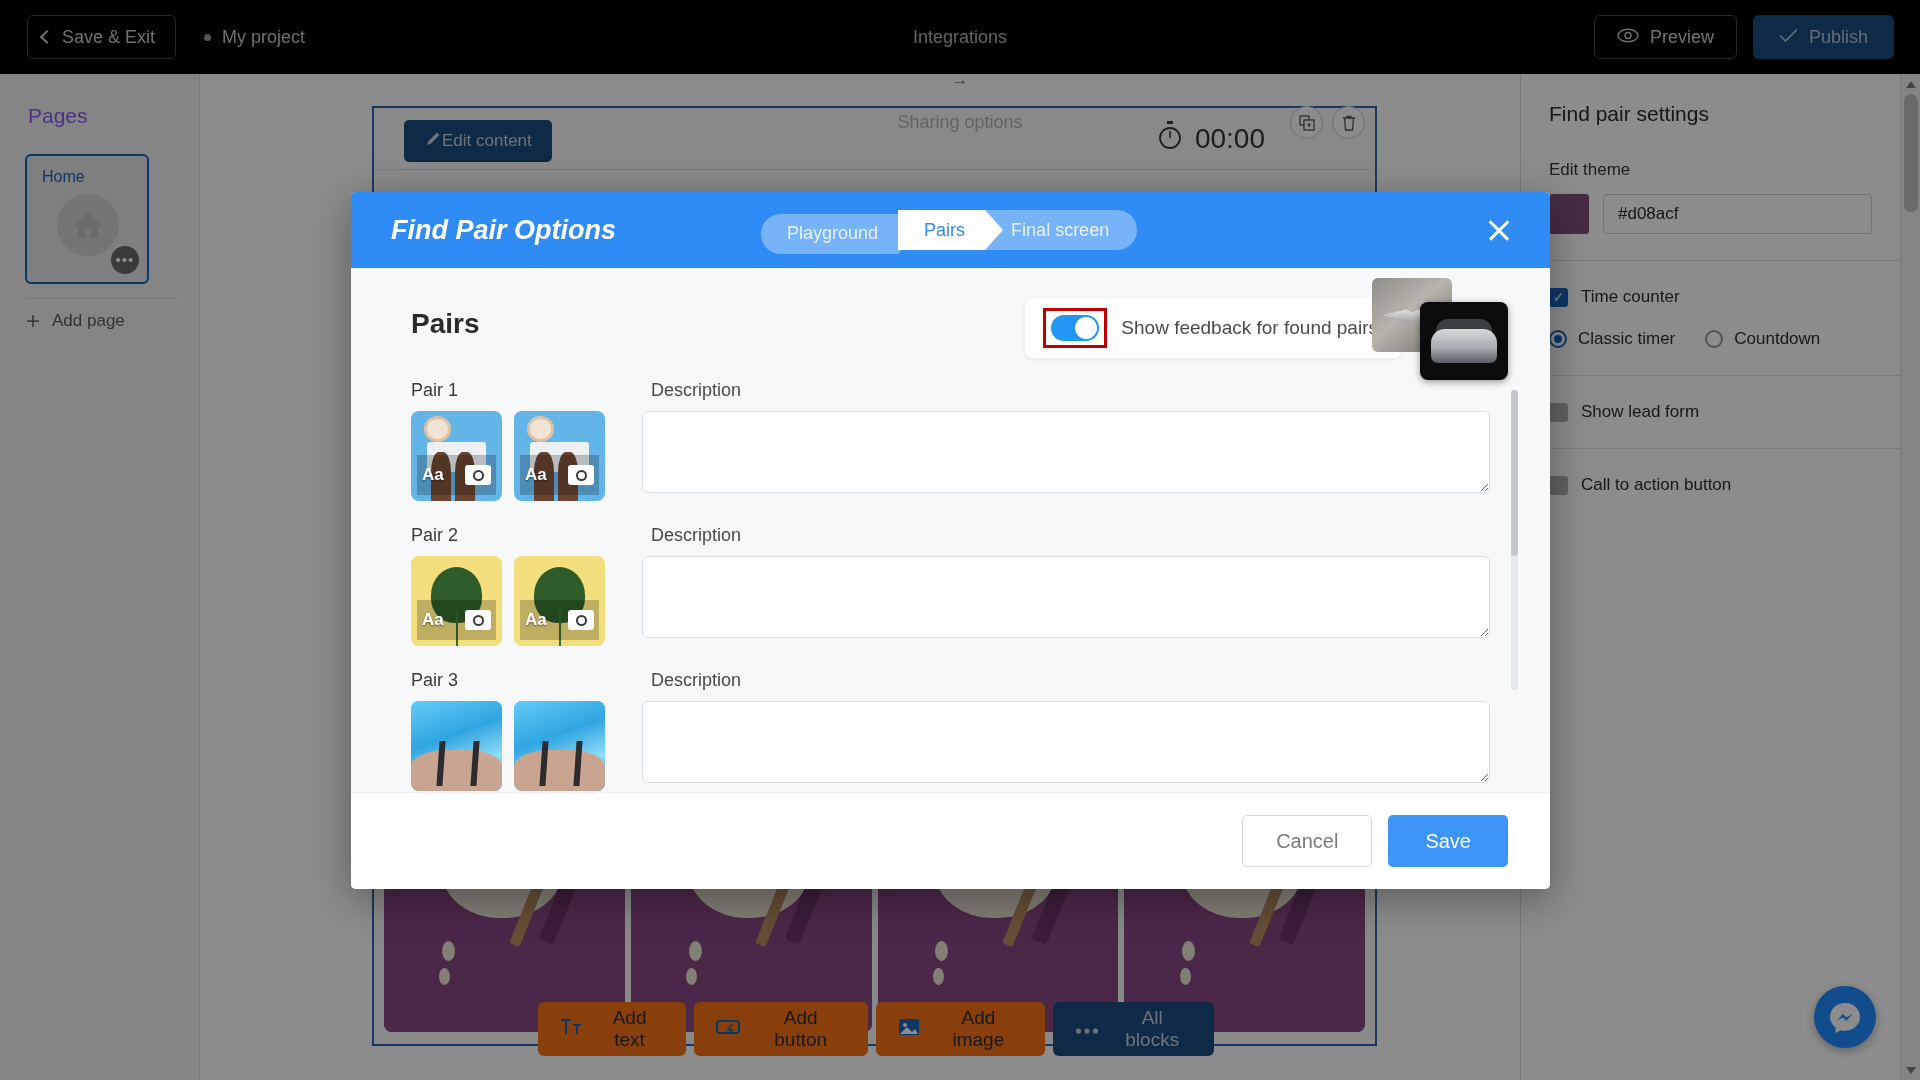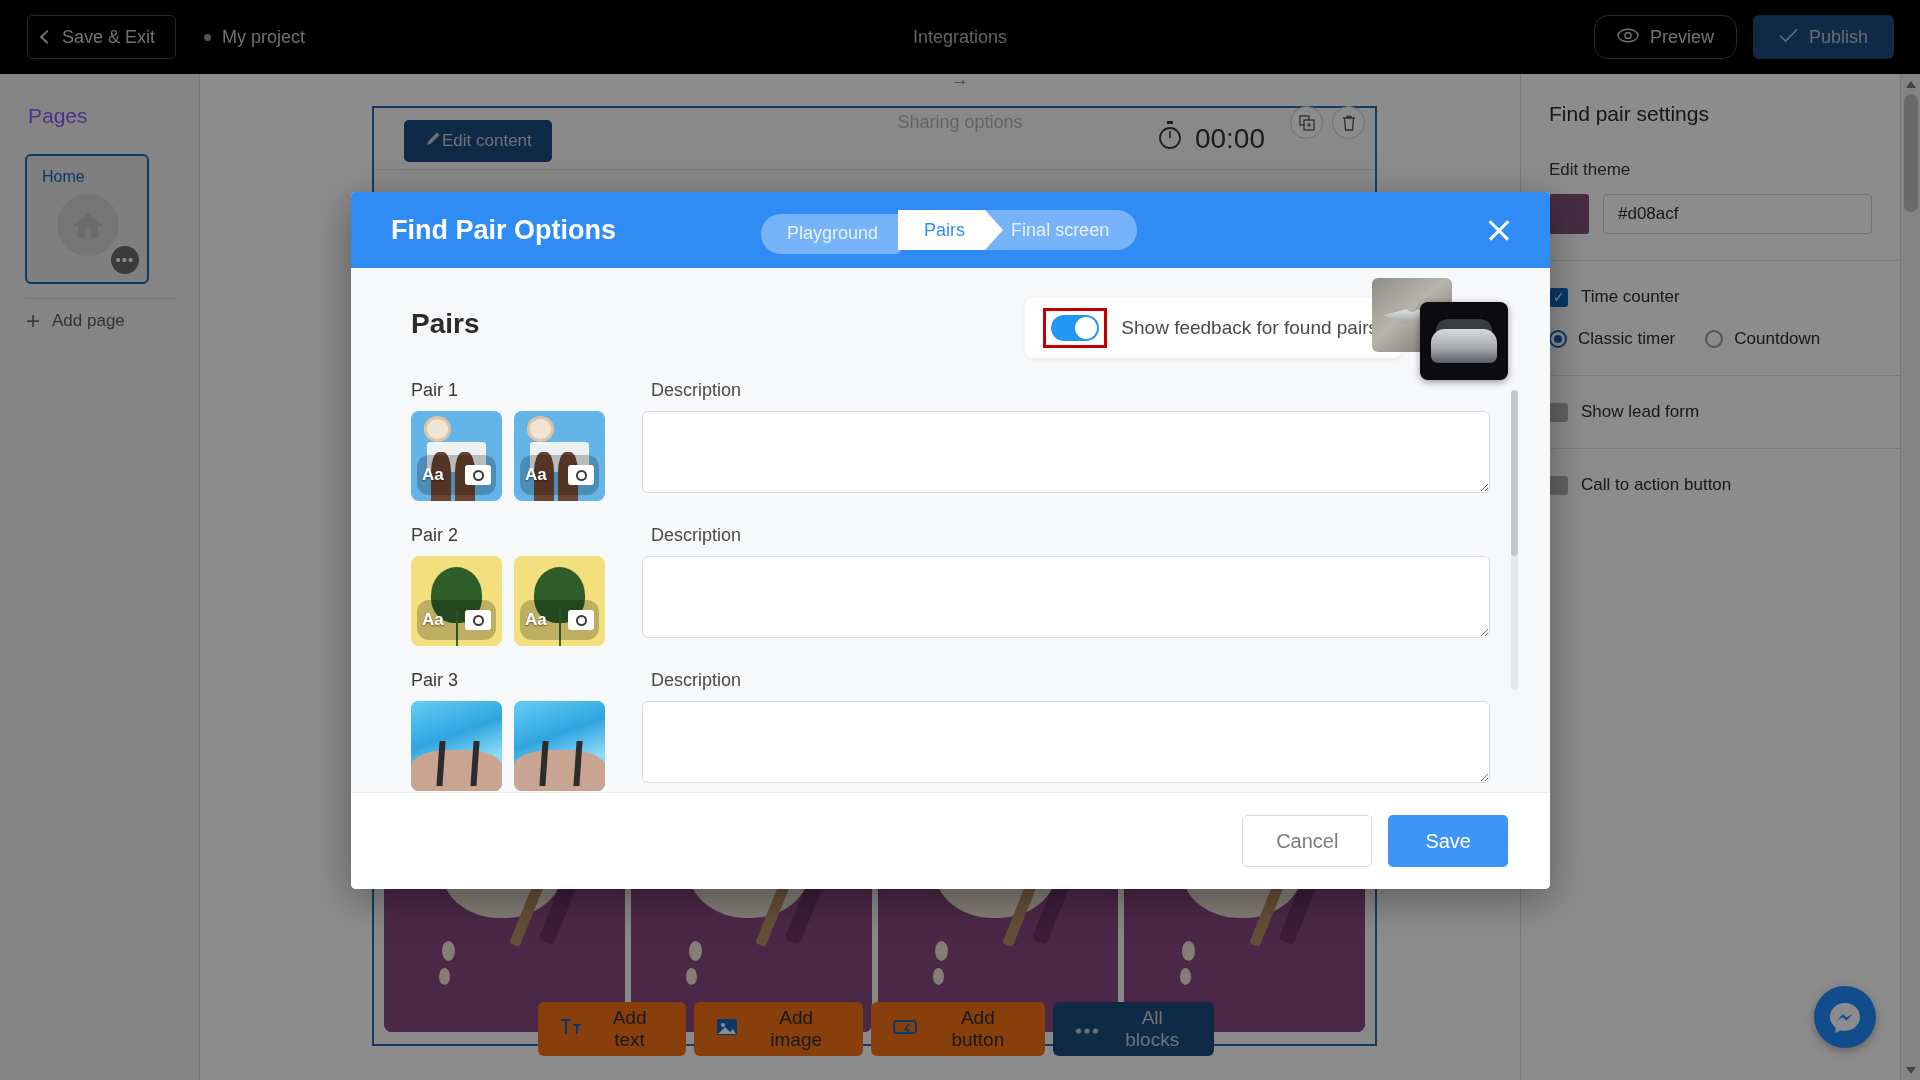--- a/index.html
+++ b/index.html
@@ -43,21 +43,21 @@
     flex-direction: column;
   }
   .step { color: #b5b5b5; cursor: pointer; }
   .step.active { color: #2d6fd0; }
   .step-arrow { color: #6f6f6f; font-size: 17px; }
 
   .topbar-right {
     position: absolute; right: 26px; display: flex; align-items: center; gap: 16px;
   }
   .btn-preview {
-    height: 44px; padding: 0 22px; border: 1px solid #4a4a4a; border-radius: 14px;
+    height: 44px; padding: 0 22px; border: 1px solid #4a4a4a; border-radius: 6px;
     background: transparent; color: #cfcfcf; font-size: 18px;
     display: flex; align-items: center; gap: 11px; cursor: pointer;
   }
   .btn-publish {
     height: 44px; padding: 0 26px; border: none; border-radius: 6px;
     background: #1c4e80; color: #b9c6d4; font-size: 18px;
     display: flex; align-items: center; gap: 11px; cursor: pointer;
   }
 
   
@@ -210,21 +210,21 @@
   .modal {
     position: absolute; left: 351px; top: 192px; width: 1199px; height: 697px;
     background: #f7f8fa; border-radius: 5px; z-index: 60;
     box-shadow: 0 10px 40px rgba(0,0,0,0.35);
     display: flex; flex-direction: column; overflow: hidden;
   }
   .modal-header {
     height: 76px; background: #2f8cf5; display: flex; align-items: center;
     position: relative; flex: 0 0 auto;
   }
-  .modal-title { margin-left: 40px; font-size: 27px; color: #ffffff; font-weight: bold; }
+  .modal-title { margin-left: 40px; font-size: 27px; color: #ffffff; font-weight: bold; font-style: italic; }
   .stepper { margin-left: 145px; display: flex; align-items: center; height: 40px; }
   .chip {
     height: 40px; display: flex; align-items: center;
     background: #76b3f8; color: #e9f3ff; font-size: 18px;
     position: relative; padding: 0 20px 0 26px;
   }
   .chip:first-child { border-radius: 20px 0 0 20px; padding-left: 26px; margin-top: 7px; }
   .chip:last-child { border-radius: 0 20px 20px 0; padding-right: 28px; }
   .chip::after {
     content: ''; position: absolute; right: -18px; top: 0;
@@ -285,21 +285,21 @@
   }
   .pair-row { display: flex; gap: 36px; margin-bottom: 24px; }
   .pair-left { width: 195px; flex: 0 0 auto; }
   .pair-label { font-size: 18px; color: #3b3b3b; margin-bottom: 10px; }
   .pair-imgs { display: flex; gap: 12px; }
   .pair-thumb {
     width: 91px; height: 90px; border-radius: 8px; position: relative; overflow: hidden;
   }
   .badge-strip {
     position: absolute; left: 6px; right: 6px; bottom: 6px; height: 40px;
-    background: rgba(0,0,0,0.22); border-radius: 12px;
+    background: rgba(0,0,0,0.22); border-radius: 0;
     display: flex; align-items: center; justify-content: space-between; padding: 0 5px;
   }
   .aa-badge { color: #fff; font-size: 17px; font-weight: bold; text-shadow: 0 1px 2px rgba(0,0,0,.5); }
   .cam-badge {
     width: 26px; height: 20px; background: #fff; border-radius: 3px;
     display: flex; align-items: center; justify-content: center;
   }
   .cam-dot { width: 11px; height: 11px; border-radius: 50%; border: 2.5px solid #3a3a3a; }
   .pair-right { flex: 1 1 auto; }
   .desc-label { font-size: 18px; color: #4a4a4a; margin-bottom: 10px; margin-left: 9px; }
@@ -581,36 +581,36 @@
         <span>
           <svg width="22" height="18" viewBox="0 0 22 18" fill="none">
             <path d="M1 2 H11 M6 2 V16" stroke="#1565c0" stroke-width="2.2"></path>
             <path d="M13 7 H21 M17 7 V16" stroke="#1565c0" stroke-width="2"></path>
           </svg>
         </span>
         <span>Add text</span>
       </button>
       <button class="tb-btn">
         <span>
+          <svg width="26" height="18" viewBox="0 0 26 18" fill="none">
+            <rect x="1" y="3" width="22" height="12" rx="3" stroke="#1565c0" stroke-width="2"></rect>
+            <path d="M16 6 L12 12 H16 L14 16" stroke="#1565c0" stroke-width="1.6" fill="none"></path>
+          </svg>
+        </span>
+        <span>Add button</span>
+      </button>
+      <button class="tb-btn">
+        <span>
           <svg width="22" height="20" viewBox="0 0 22 20" fill="none">
             <rect x="1" y="2" width="20" height="16" rx="2" fill="#1565c0"></rect>
             <circle cx="7" cy="8" r="2" fill="#fff"></circle>
             <path d="M2 17 L9 10 L14 15 L17 12 L20 17 Z" fill="#fff"></path>
           </svg>
         </span>
         <span>Add image</span>
-      </button>
-      <button class="tb-btn">
-        <span>
-          <svg width="26" height="18" viewBox="0 0 26 18" fill="none">
-            <rect x="1" y="3" width="22" height="12" rx="3" stroke="#1565c0" stroke-width="2"></rect>
-            <path d="M16 6 L12 12 H16 L14 16" stroke="#1565c0" stroke-width="1.6" fill="none"></path>
-          </svg>
-        </span>
-        <span>Add button</span>
       </button>
       <button class="tb-btn primary">
         <span>
           <svg width="24" height="8" viewBox="0 0 24 8" fill="none">
             <circle cx="3.5" cy="4" r="2.6" fill="#c5cfd9"></circle>
             <circle cx="12" cy="4" r="2.6" fill="#c5cfd9"></circle>
             <circle cx="20.5" cy="4" r="2.6" fill="#c5cfd9"></circle>
           </svg>
         </span>
         <span>All blocks</span>

